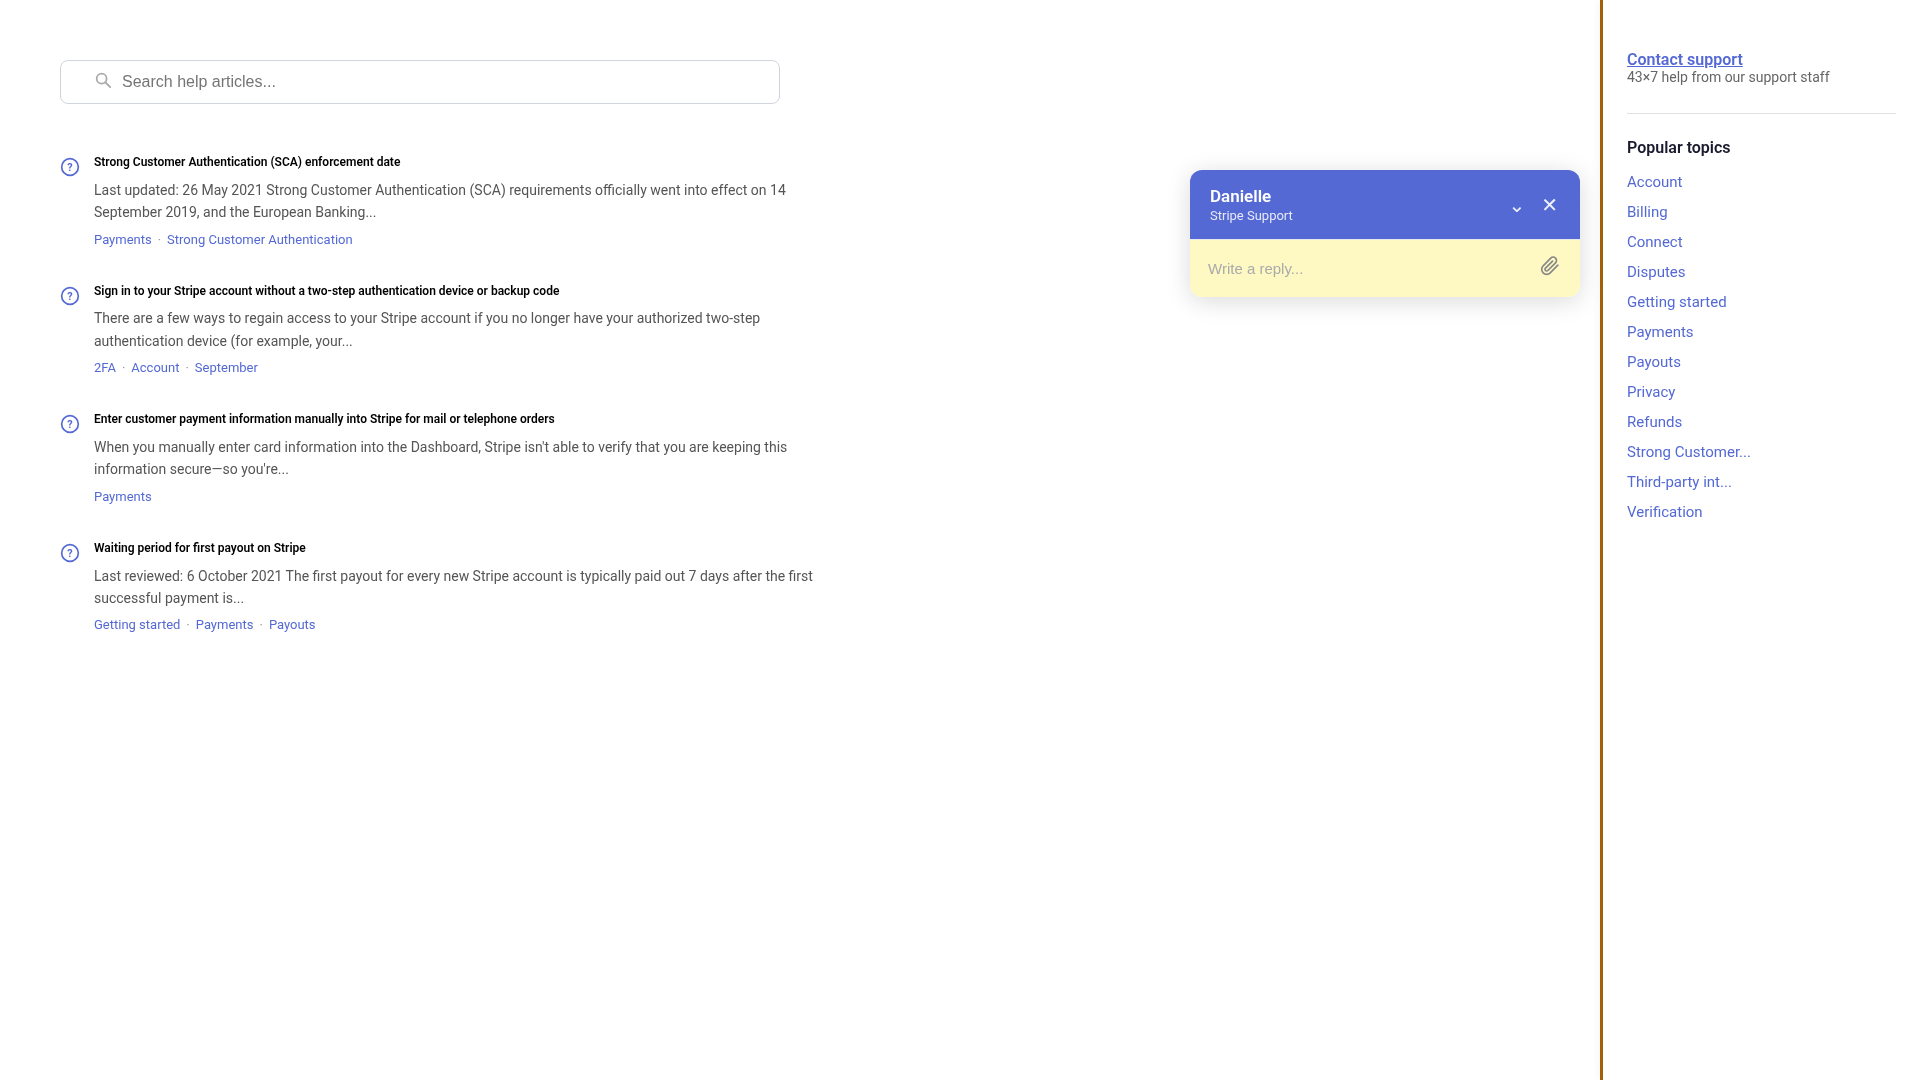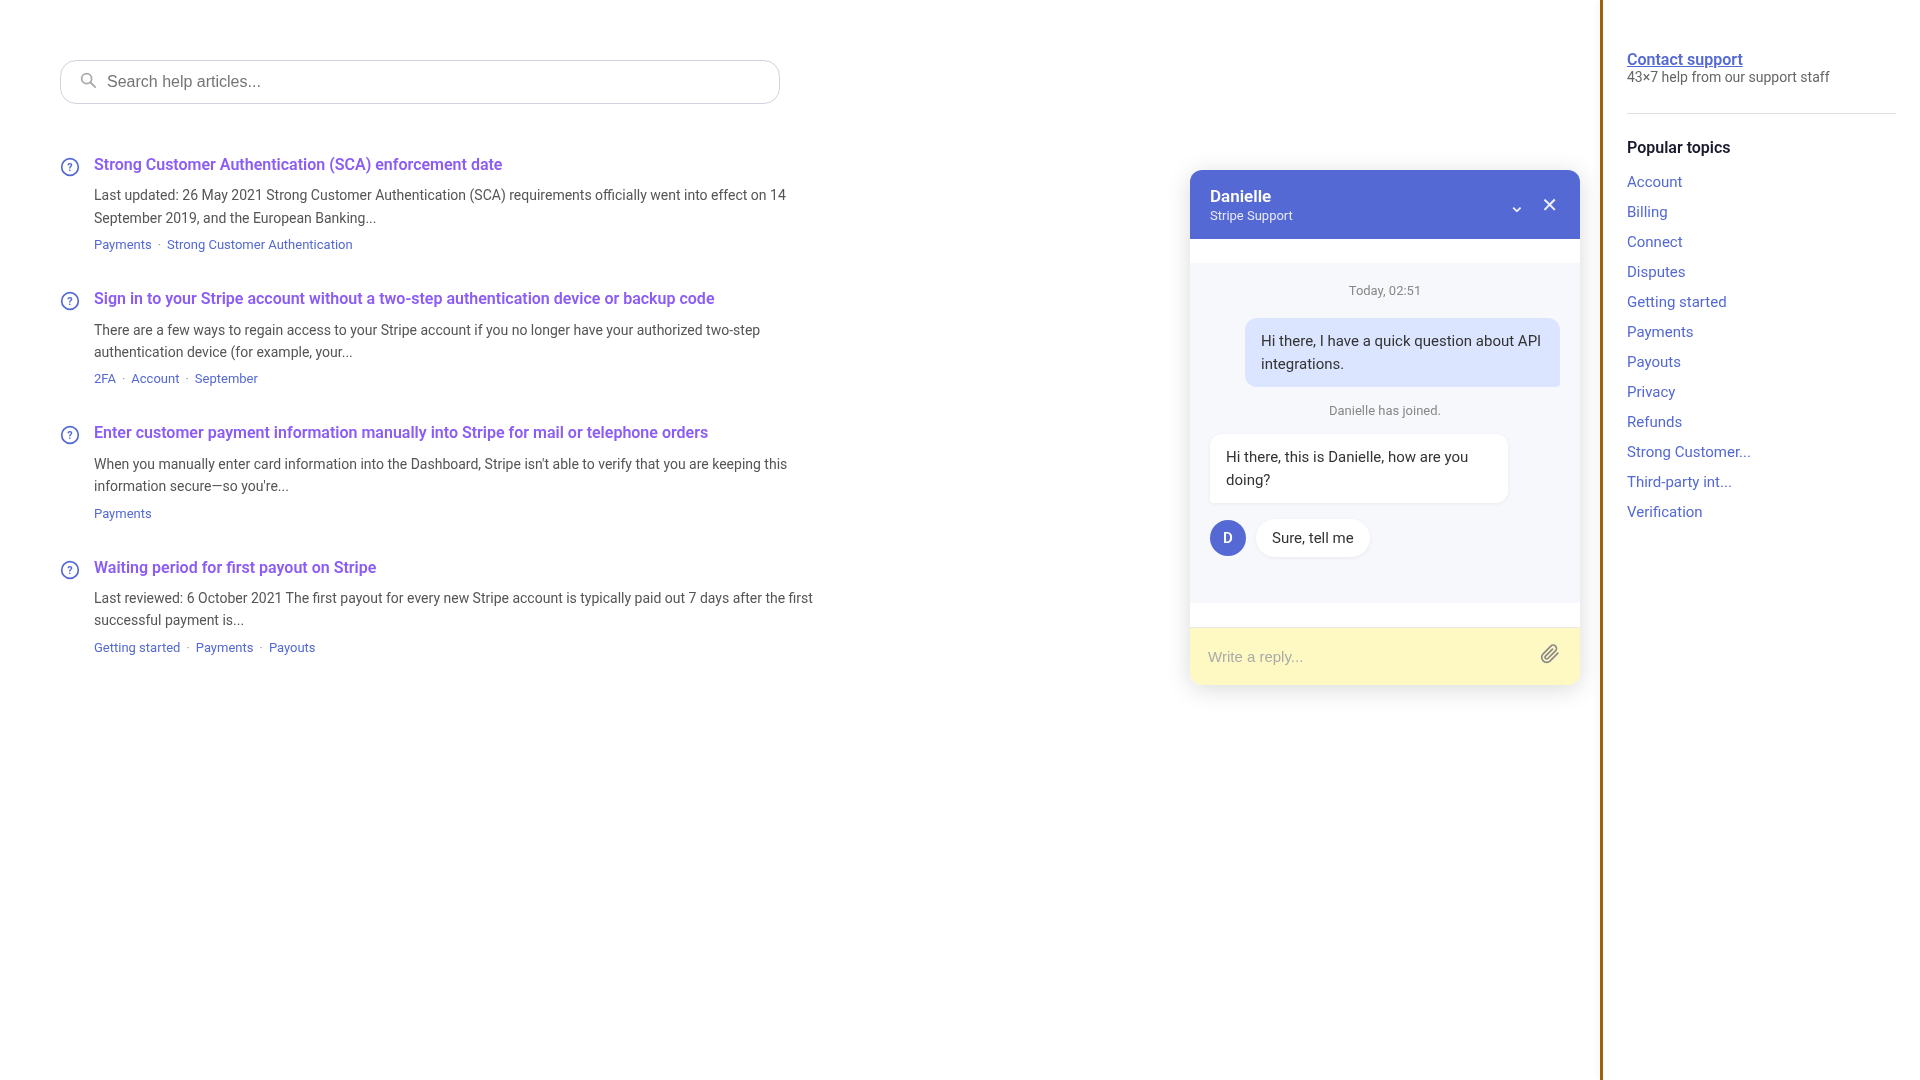--- a/index.html
+++ b/index.html
@@ -21,22 +21,22 @@
       font-weight: 700;
       color: #1a1a2e;
       margin-bottom: 28px;
       letter-spacing: -0.5px;
     }
 
     .search-bar {
       display: flex;
       align-items: center;
       border: 1.5px solid #d0d5dd;
-      border-radius: 16px;
-      padding: 10px 18px;
+      border-radius: 8px;
+      padding: 10px 33px;
       width: 720px;
       margin-bottom: 50px;
       background: #fff;
     }
 
     .search-bar input {
       border: none;
       outline: none;
       font-size: 16px;
       color: #aaa;
@@ -69,23 +69,23 @@
     }
 
     .article-icon svg {
       width: 20px;
       height: 20px;
     }
 
     .article-content {}
 
     .article-title {
-      font-size: 16px;
+      font-size: 12px;
       font-weight: 600;
-      color: #8b5cf6;
+      color: #000000;
       text-decoration: none;
       line-height: 1.4;
       margin-bottom: 8px;
       display: block;
       cursor: pointer;
     }
 
     .article-description {
       font-size: 14px;
       color: #555;
@@ -167,21 +167,20 @@
       position: fixed;
       right: 340px;
       top: 170px;
       width: 390px;
       background: #fff;
       border-radius: 12px;
       box-shadow: 0 4px 24px rgba(0,0,0,0.15);
       overflow: hidden;
       display: flex;
       flex-direction: column;
-      gap: 24px;
     }
 
     .chat-header {
       background: #5469d4;
       color: #fff;
       padding: 16px 20px;
       display: flex;
       align-items: center;
       justify-content: space-between;
     }
@@ -436,38 +435,20 @@
     <div class="chat-header-info">
       <div class="chat-agent-name">Danielle</div>
       <div class="chat-agent-role">Stripe Support</div>
     </div>
     <div class="chat-header-actions">
       <button class="chat-header-btn" title="Collapse">⌄</button>
       <button class="chat-header-btn" title="Close">✕</button>
     </div>
   </div>
 
-  <div class="chat-messages">
-    <div class="chat-timestamp">Today, 02:51</div>
-
-    <div class="message-bubble-user">
-      Hi there, I have a quick question about API integrations.
-    </div>
-
-    <div class="message-system">Danielle has joined.</div>
-
-    <div class="message-bubble-agent">
-      Hi there, this is Danielle, how are you doing?
-    </div>
-
-    <div class="message-row-user-short">
-      <div class="user-avatar">D</div>
-      <div class="message-bubble-short">Sure, tell me</div>
-    </div>
-  </div>
 
   <div class="chat-input-area">
     <input type="text" class="chat-input" placeholder="Write a reply..." style="">
     <button class="attach-btn" title="Attach file">
       <svg width="20" height="20" viewBox="0 0 24 24" fill="none">
         <path d="M21.44 11.05l-9.19 9.19a6 6 0 01-8.49-8.49l9.19-9.19a4 4 0 015.66 5.66l-9.2 9.19a2 2 0 01-2.83-2.83l8.49-8.48" stroke="#888" stroke-width="2" stroke-linecap="round" stroke-linejoin="round"></path>
       </svg>
     </button>
   </div>
 </div>

